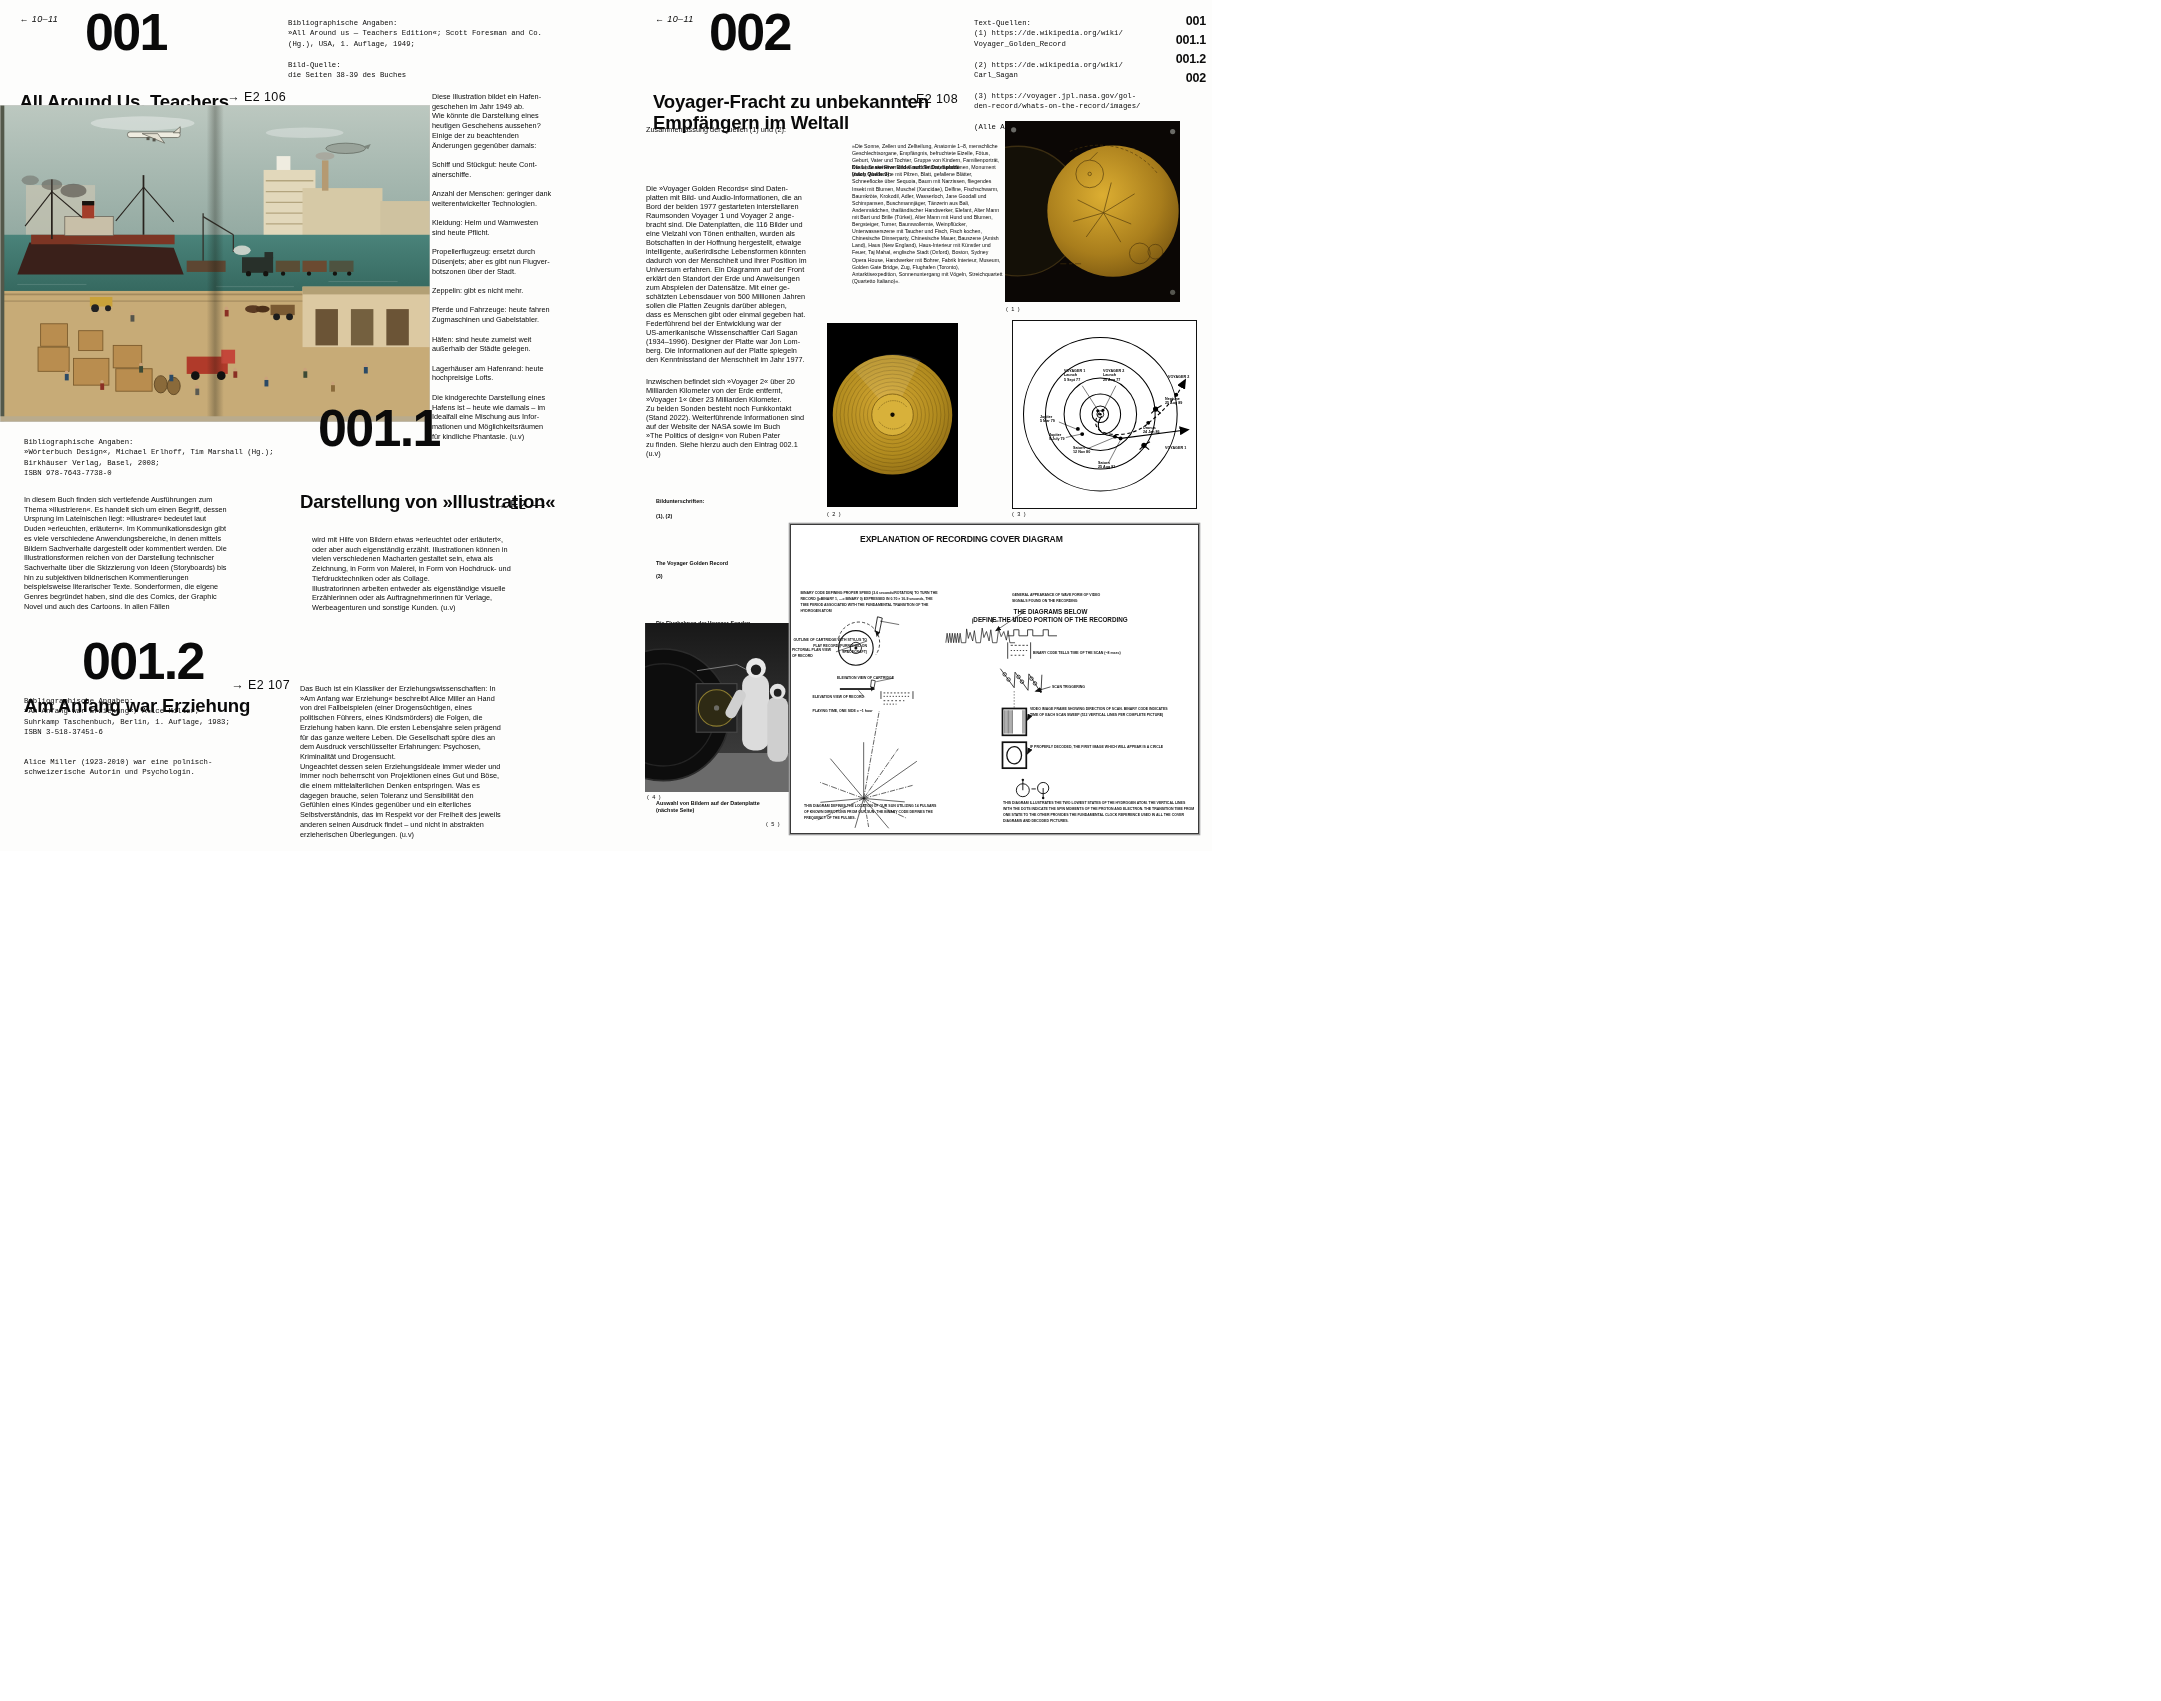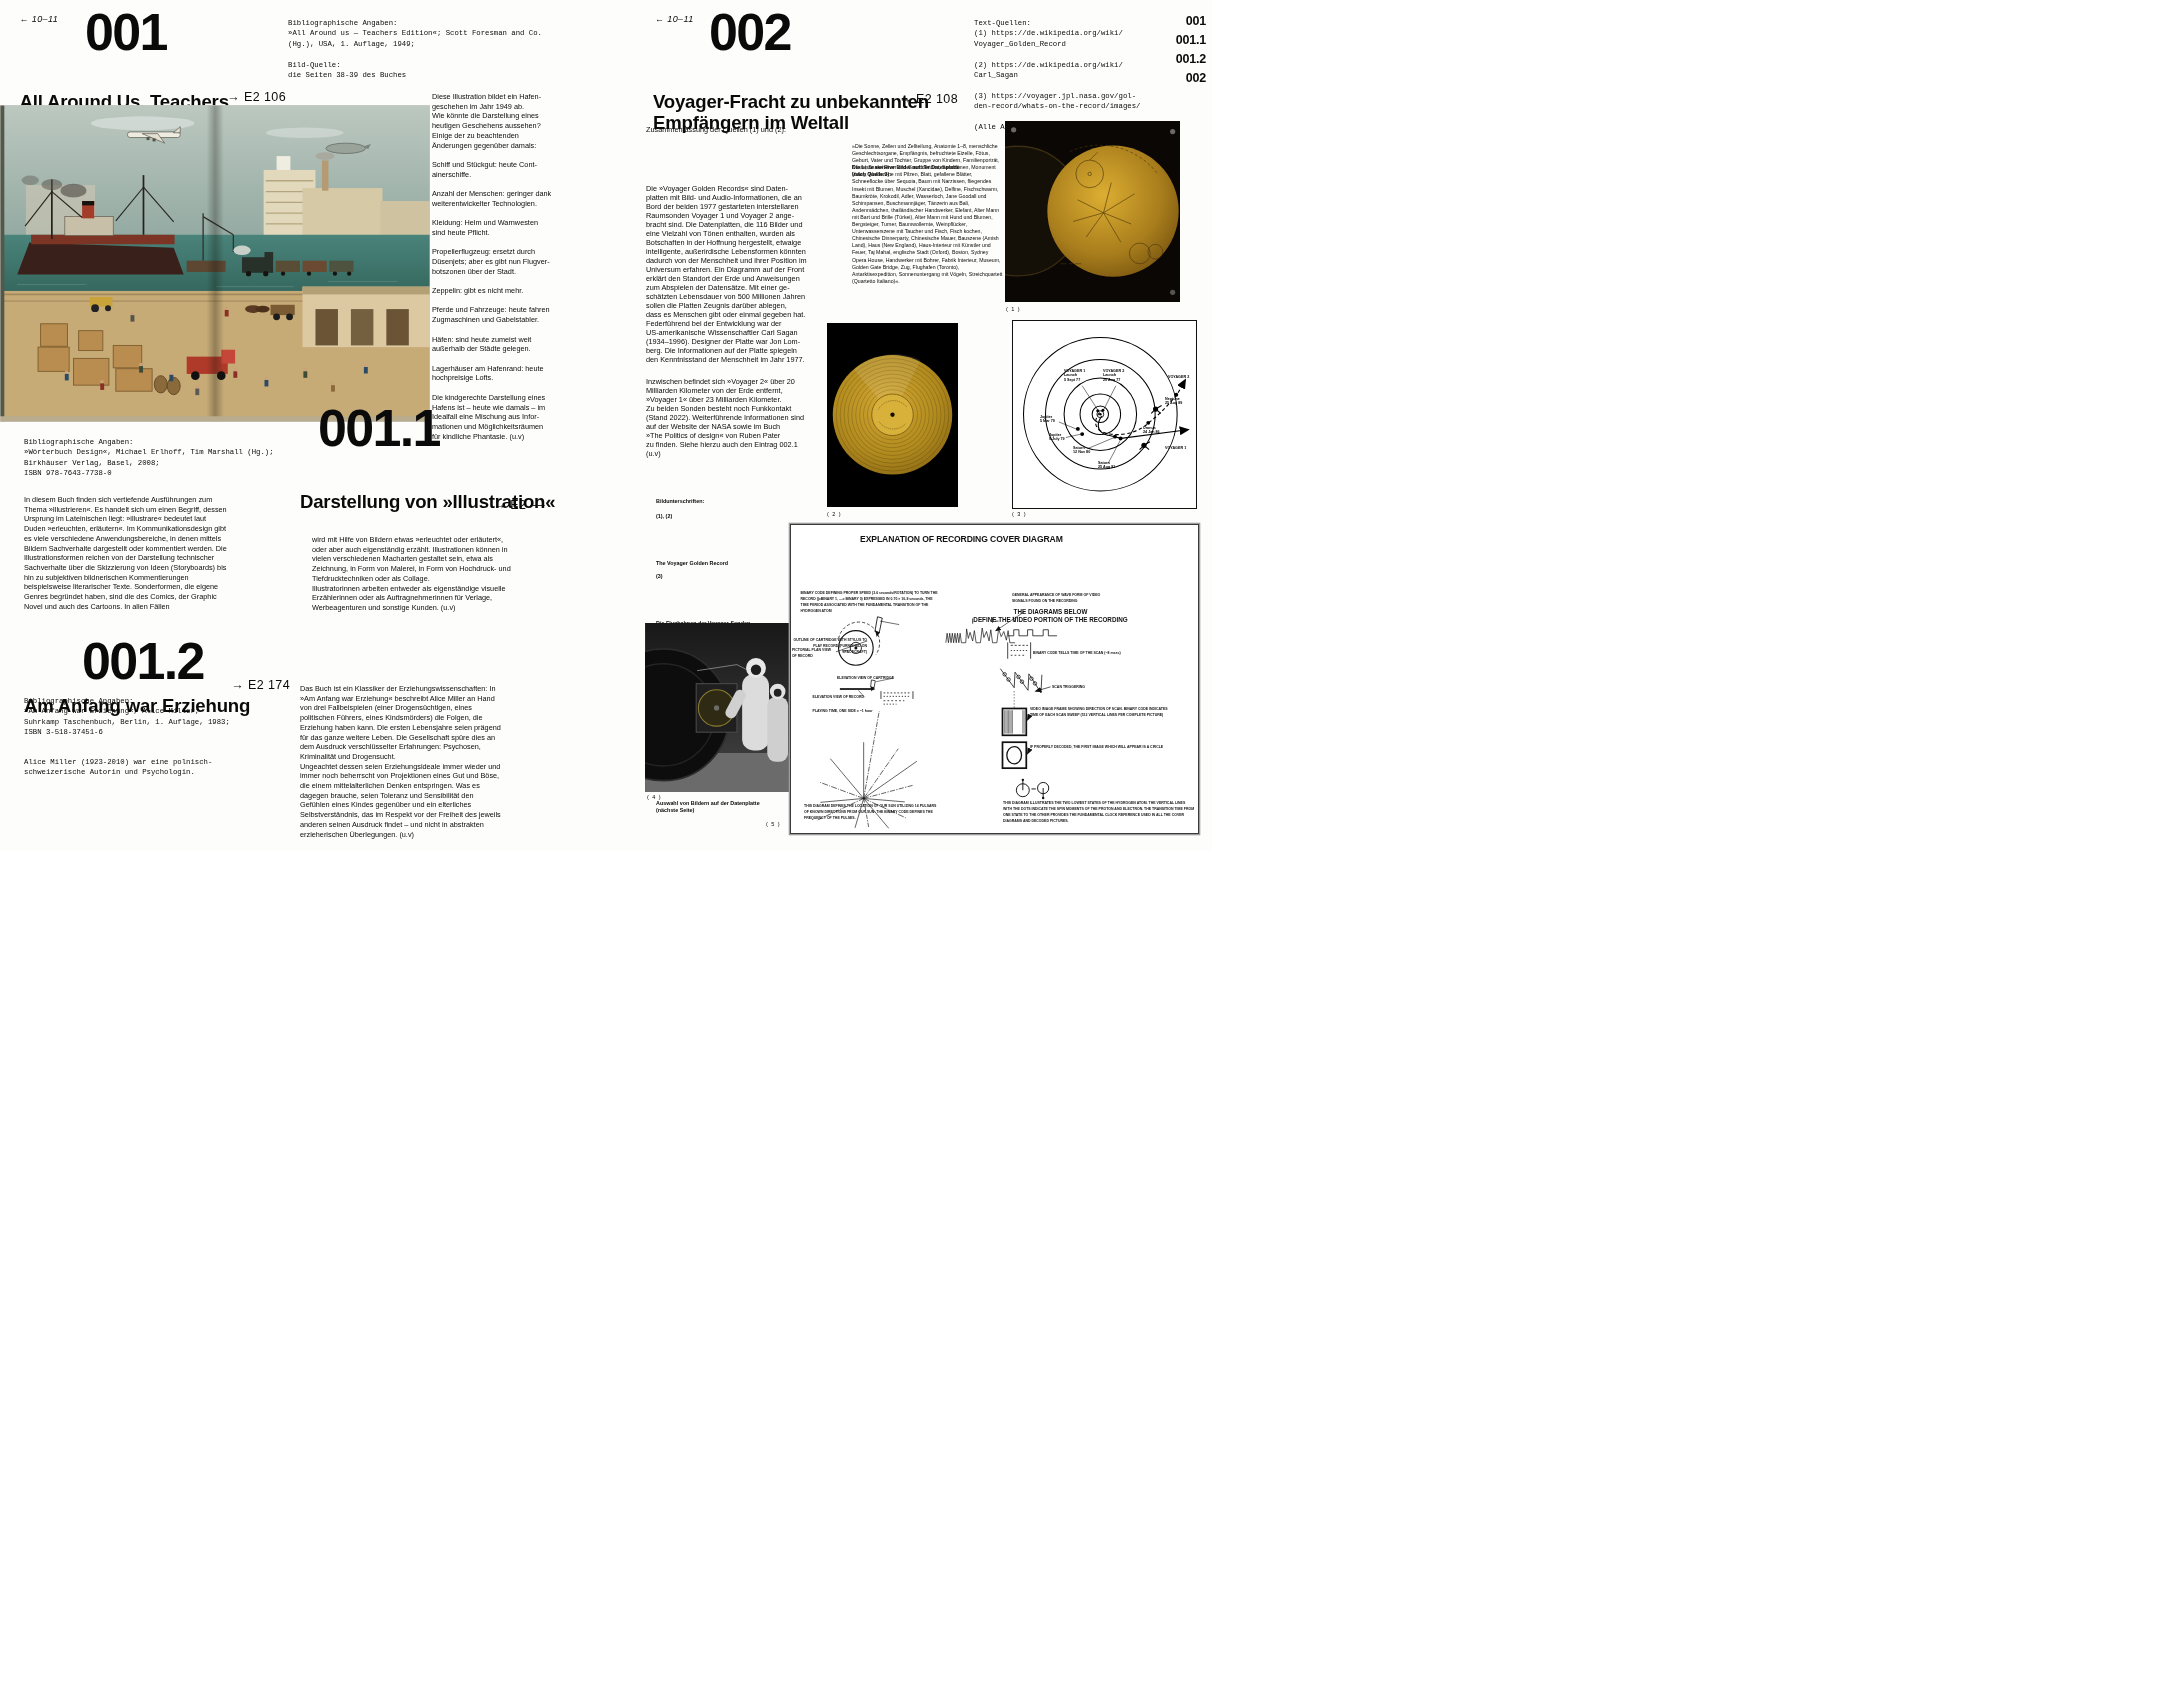--- a/index.html
+++ b/index.html
@@ -286,21 +286,21 @@
   <div class="abs bignum" style="left:318px;top:402px;">001.1</div>
   <div class="abs h-title" style="left:300px;top:455px;width:277px;">Darstellung von »Illustration«</div>
   <div class="abs e2" style="left:389px;top:479px;width:156px;text-align:right;margin-top:20px;">→  E2 ––</div>
 
   <div class="abs body" style="left:24px;top:495px;width:203px;">In diesem Buch finden sich vertiefende Ausführungen zum Thema »Illustrieren«. Es handelt sich um einen Begriff, dessen Ursprung im Lateinischen liegt: »illustrare« bedeutet laut Duden »erleuchten, erläutern«. Im Kommunikationsdesign gibt es viele verschiedene Anwendungsbereiche, in denen mittels Bildern Sachverhalte dargestellt oder kommentiert werden. Die Illustrationsformen reichen von der Darstellung technischer Sachverhalte über die Skizzierung von Ideen (Storyboards) bis hin zu subjektiven bildnerischen Kommentierungen beispielsweise literarischer Texte. Sonderformen, die eigene Genres begründet haben, sind die des Comics, der Graphic Novel und auch des Cartoons. In allen Fällen</div>
   <div class="abs body pre" style="left:312px;top:495px;width:205px;">wird mit Hilfe von Bildern etwas »erleuchtet oder erläutert«, oder aber auch eigenständig erzählt. Illustrationen können in vielen verschiedenen Macharten gestaltet sein, etwa als Zeichnung, in Form von Malerei, in Form von Hochdruck- und Tiefdrucktechniken oder als Collage.
 Illustratorinnen arbeiten entweder als eigenständige visuelle Erzählerinnen oder als Auftragnehmerinnen für Verlage, Werbeagenturen und sonstige Kunden. (u.v)</div>
 
   <div class="abs bignum" style="left:82px;top:635px;">001.2</div>
   <div class="abs h-title" style="left:24px;top:659px;width:277px;">Am Anfang war Erziehung</div>
-  <div class="abs e2" style="left:134px;top:679px;width:156px;text-align:right;">→  E2 174</div>
+  <div class="abs e2" style="left:134px;top:679px;width:156px;text-align:right;">→  E2 107</div>
   <div class="abs mono" style="left:24px;top:696px;width:277px;">Bibliographische Angaben:
 »Am Anfang war Erziehung«, Alice Miller;
 Suhrkamp Taschenbuch, Berlin, 1. Auflage, 1983;
 ISBN 3-518-37451-6</div>
   <div class="abs mono" style="left:24px;top:757px;width:277px;">Alice Miller (1923-2010) war eine polnisch-
 schweizerische Autorin und Psychologin.</div>
   <div class="abs body pre" style="left:300px;top:644px;width:205px;">Das Buch ist ein Klassiker der Erziehungswissenschaften: In »Am Anfang war Erziehung« beschreibt Alice Miller an Hand von drei Fallbeispielen (einer Drogensüchtigen, eines politischen Führers, eines Kindsmörders) die Folgen, die Erziehung haben kann. Die ersten Lebensjahre seien prägend für das ganze weitere Leben. Die Gesellschaft spüre dies an dem Ausdruck verschlüsselter Erfahrungen: Psychosen, Kriminalität und Drogensucht.
 Ungeachtet dessen seien Erziehungsideale immer wieder und immer noch beherrscht von Projektionen eines Gut und Böse, die einem mittelalterlichen Denken entspringen. Was es dagegen brauche, seien Toleranz und Sensibilität den Gefühlen eines Kindes gegenüber und ein elterliches Selbstverständnis, das im Respekt vor der Freiheit des jeweils anderen seinen Ausdruck findet – und nicht in abstrakten erzieherischen Überlegungen. (u.v)</div>
 
   <div class="abs nav" style="left:655px;top:14px;">← 10–11</div>

